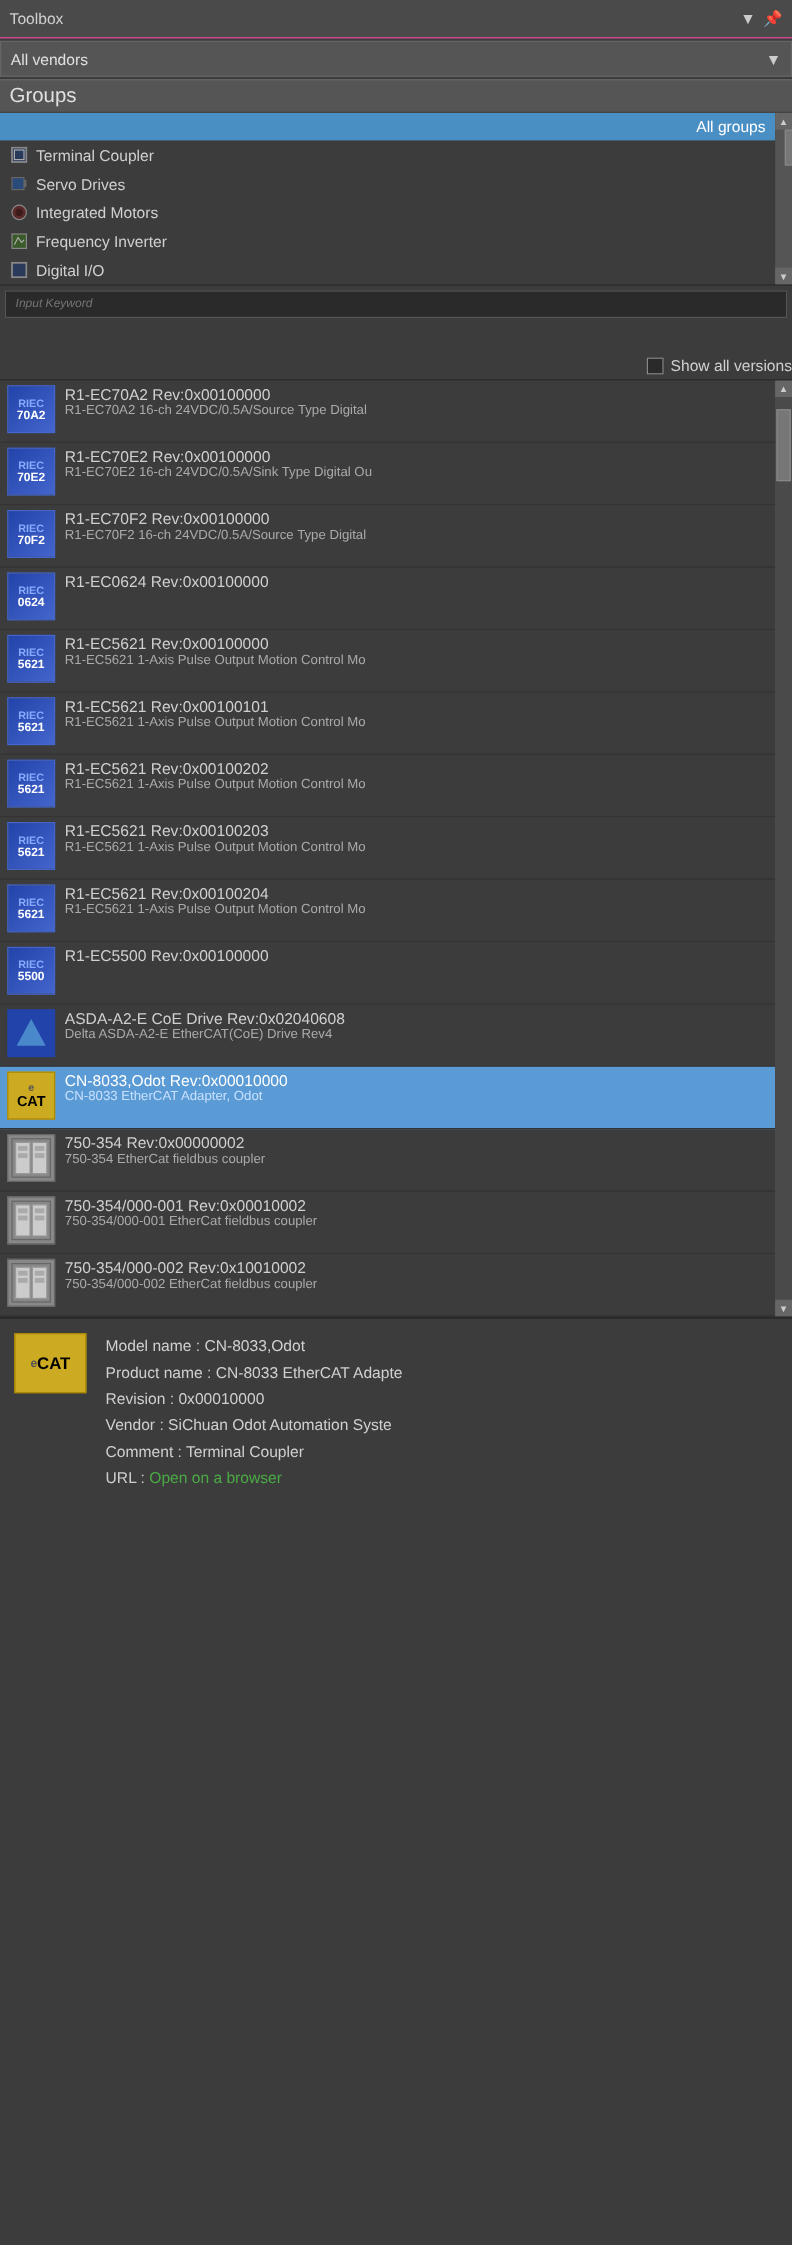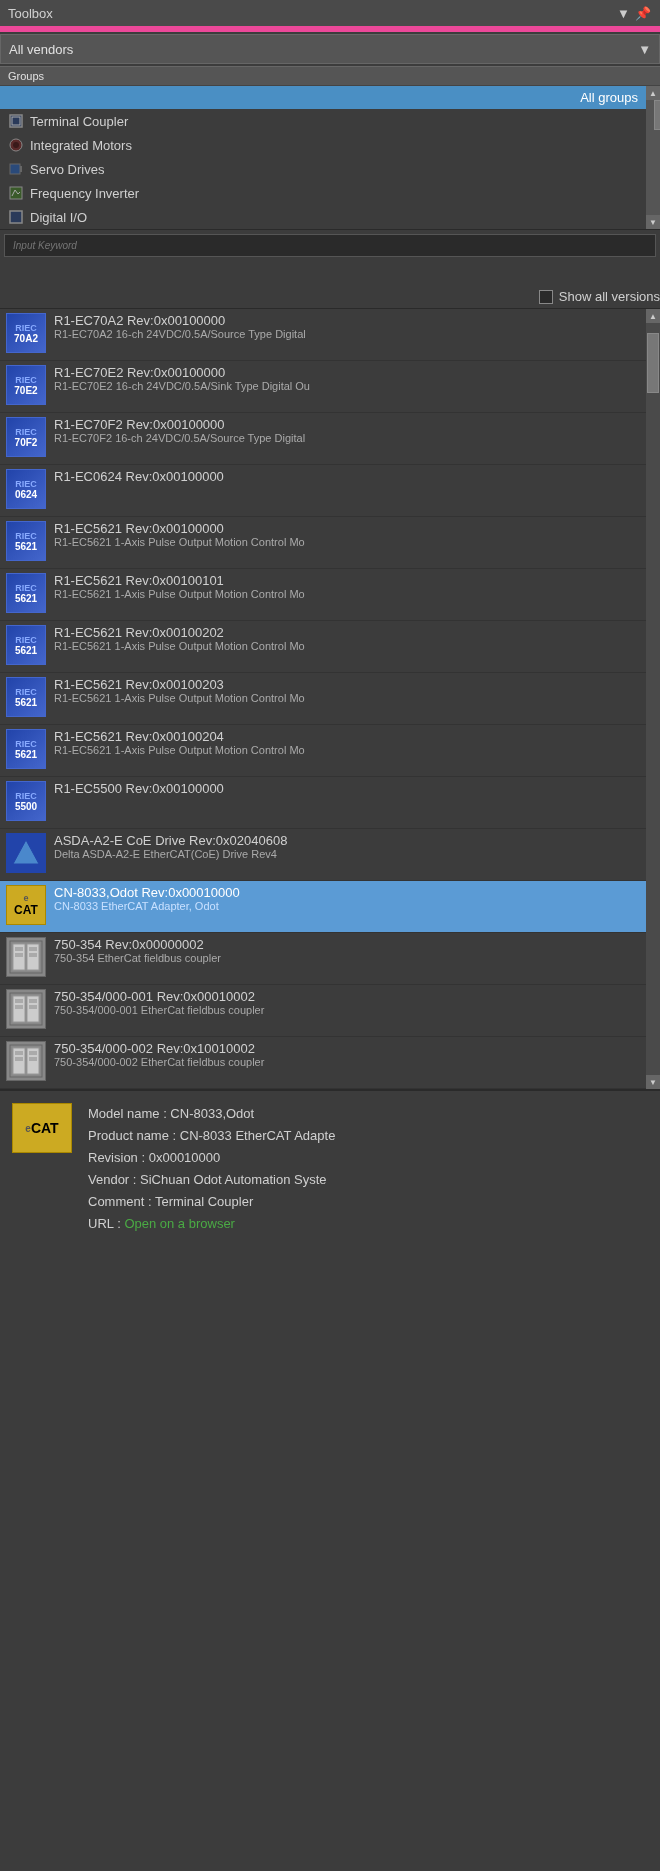--- a/index.html
+++ b/index.html
@@ -8,21 +8,21 @@
       min-height: 1871px;
       background: #3c3c3c;
       font-family: 'Segoe UI', Arial, sans-serif;
       font-size: 13px;
       color: #e0e0e0;
     }
 
     
     .toolbox-header {
       background: #4a4a4a;
-      border-bottom: 6px solid #ec4899;
+      border-bottom: 1px solid #ec4899;
       padding: 5px 8px;
       display: flex;
       align-items: center;
       justify-content: space-between;
       height: 32px;
     }
     .toolbox-title {
       color: #d0d0d0;
       font-size: 13px;
       font-weight: normal;
@@ -45,21 +45,21 @@
       height: 30px;
       margin: 2px 0;
     }
     .vendor-dropdown span { color: #e0e0e0; }
 
     
     .groups-header {
       background: #555;
       padding: 3px 8px;
       color: #e0e0e0;
-      font-size: 11px;
+      font-size: 17px;
       border-top: 1px solid #666;
       border-bottom: 1px solid #444;
     }
 
     .groups-list {
       background: #3c3c3c;
       border-bottom: 1px solid #2a2a2a;
       overflow: hidden;
       position: relative;
     }
@@ -369,35 +369,35 @@
             <rect x="1" y="1" width="12" height="12" fill="#2a3a5a" stroke="#888" stroke-width="1.5"></rect>
             <rect x="3" y="3" width="8" height="8" fill="none" stroke="#aaa" stroke-width="1"></rect>
           </svg>
         </span>
         <span>Terminal Coupler</span>
       </div>
 
       <div class="group-item">
         <span class="group-icon">
           <svg width="14" height="14" viewBox="0 0 14 14">
-            <circle cx="7" cy="7" r="6" fill="#5a2a2a" stroke="#888" stroke-width="1"></circle>
-            <circle cx="7" cy="7" r="3" fill="#3a1a1a"></circle>
+            <rect x="1" y="2" width="10" height="10" fill="#2a4a7a" stroke="#666" stroke-width="1"></rect>
+            <rect x="11" y="4" width="2" height="6" fill="#666"></rect>
           </svg>
         </span>
-        <span>Integrated Motors</span>
+        <span>Servo Drives</span>
       </div>
 
       <div class="group-item">
         <span class="group-icon">
           <svg width="14" height="14" viewBox="0 0 14 14">
-            <rect x="1" y="2" width="10" height="10" fill="#2a4a7a" stroke="#666" stroke-width="1"></rect>
-            <rect x="11" y="4" width="2" height="6" fill="#666"></rect>
+            <circle cx="7" cy="7" r="6" fill="#5a2a2a" stroke="#888" stroke-width="1"></circle>
+            <circle cx="7" cy="7" r="3" fill="#3a1a1a"></circle>
           </svg>
         </span>
-        <span>Servo Drives</span>
+        <span>Integrated Motors</span>
       </div>
 
       <div class="group-item">
         <span class="group-icon">
           <svg width="14" height="14" viewBox="0 0 14 14">
             <rect x="1" y="1" width="12" height="12" fill="#3a5a2a" stroke="#888" stroke-width="1"></rect>
             <path d="M3 10 L6 4 L9 8 L11 6" fill="none" stroke="#aaa" stroke-width="1"></path>
           </svg>
         </span>
         <span>Frequency Inverter</span>

